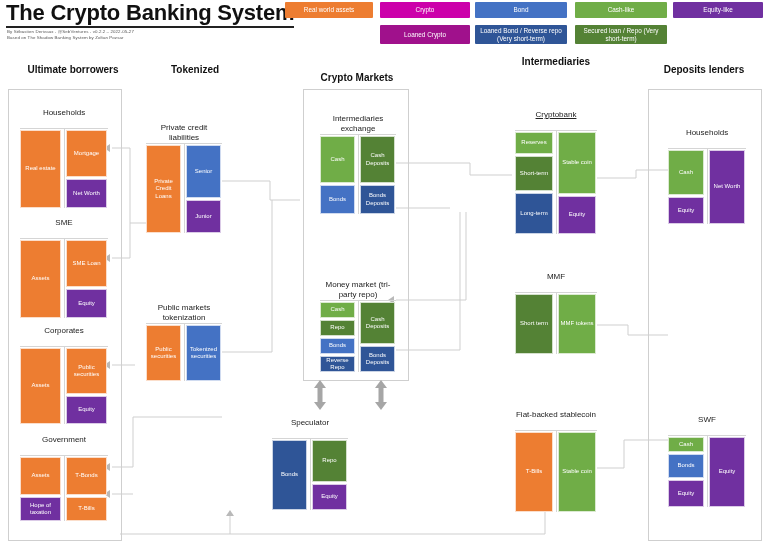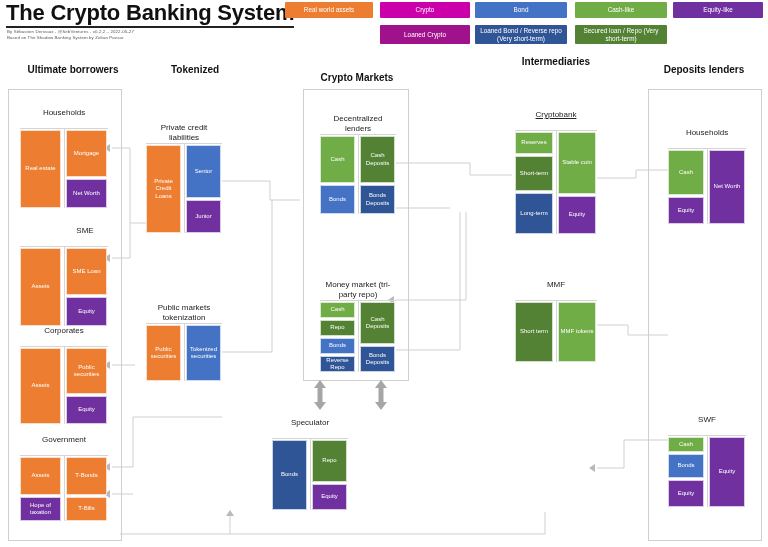--- a/index.html
+++ b/index.html
@@ -157,21 +157,21 @@
       <div class="box" style="left: 0px; top: 22px; width: 41px; height: 78px; background: rgb(237, 125, 49);">
         <span>Real estate</span>
       </div>
       <div class="box" style="left: 46px; top: 22px; width: 41px; height: 47px; background: rgb(237, 125, 49);">
         <span>Mortgage</span>
       </div>
       <div class="box" style="left: 46px; top: 71px; width: 41px; height: 29px; background: rgb(112, 48, 160);">
         <span>Net Worth</span>
       </div>
     </div>
-  <div class="entity" style="left:20px;top:226px;width:88px;height:100px;padding-left:42px;">
+  <div class="entity" style="left:20px;top:218px;width:88px;height:100px;">
       <div class="ent-label" style="top: 0px;">SME</div>
       <div class="topline" style="left: 0px; top: 20px; width: 88px;"></div>
       <div class="divider" style="left: 44px; top: 20px; height: 80px;"></div>
       <div class="box" style="left: 0px; top: 22px; width: 41px; height: 78px; background: rgb(237, 125, 49);">
         <span>Assets</span>
       </div>
       <div class="box" style="left: 46px; top: 22px; width: 41px; height: 47px; background: rgb(237, 125, 49);">
         <span>SME Loan</span>
       </div>
       <div class="box" style="left: 46px; top: 71px; width: 41px; height: 29px; background: rgb(112, 48, 160);">
@@ -230,21 +230,21 @@
       <div class="divider" style="left: 38px; top: 20px; height: 58px;"></div>
       <div class="box" style="left: 0px; top: 22px; width: 35px; height: 56px; background: rgb(237, 125, 49);">
         <span>Public securities</span>
       </div>
       <div class="box" style="left: 40px; top: 22px; width: 35px; height: 56px; background: rgb(68, 114, 196);">
         <span>Tokenized securities</span>
       </div>
     </div>
 
   <div class="entity" style="left:320px;top:114px;width:76px;height:100px;">
-      <div class="ent-label" style="top: 0px;">Decentralized lenders</div>
+      <div class="ent-label" style="top: 0px;">Intermediaries exchange</div>
       <div class="topline" style="left: 0px; top: 20px; width: 76px;"></div>
       <div class="divider" style="left: 38px; top: 20px; height: 80px;"></div>
       <div class="box" style="left: 0px; top: 22px; width: 35px; height: 47px; background: rgb(112, 173, 71);">
         <span>Cash</span>
       </div>
       <div class="box" style="left: 0px; top: 71px; width: 35px; height: 29px; background: rgb(68, 114, 196);">
         <span>Bonds</span>
       </div>
       <div class="box" style="left: 40px; top: 22px; width: 35px; height: 47px; background: rgb(84, 130, 53);">
         <span>Cash Deposits</span>
@@ -304,29 +304,40 @@
       <div class="box" style="left: 0px; top: 83px; width: 38px; height: 41px; background: rgb(47, 85, 151);">
         <span>Long-term</span>
       </div>
       <div class="box" style="left: 43px; top: 22px; width: 38px; height: 62px; background: rgb(112, 173, 71);">
         <span>Stable coin</span>
       </div>
       <div class="box" style="left: 43px; top: 86px; width: 38px; height: 38px; background: rgb(112, 48, 160);">
         <span>Equity</span>
       </div>
     </div>
-  <div class="entity" style="left:515px;top:280px;width:82px;height:82px;text-decoration:underline;">
+  <div class="entity" style="left:515px;top:272px;width:82px;height:82px;text-decoration:underline;">
       <div class="ent-label" style="top: 0px;">MMF</div>
       <div class="topline" style="left: 0px; top: 20px; width: 82px;"></div>
       <div class="divider" style="left: 41px; top: 20px; height: 62px;"></div>
       <div class="box" style="left: 0px; top: 22px; width: 38px; height: 60px; background: rgb(84, 130, 53);">
         <span>Short term</span>
       </div>
       <div class="box" style="left: 43px; top: 22px; width: 38px; height: 60px; background: rgb(112, 173, 71);">
         <span>MMF tokens</span>
+      </div>
+    </div>
+  <div class="entity" style="left:515px;top:410px;width:82px;height:102px;">
+      <div class="ent-label" style="top: 0px;">Fiat-backed stablecoin</div>
+      <div class="topline" style="left: 0px; top: 20px; width: 82px;"></div>
+      <div class="divider" style="left: 41px; top: 20px; height: 82px;"></div>
+      <div class="box" style="left: 0px; top: 22px; width: 38px; height: 80px; background: rgb(237, 125, 49);">
+        <span>T-Bills</span>
+      </div>
+      <div class="box" style="left: 43px; top: 22px; width: 38px; height: 80px; background: rgb(112, 173, 71);">
+        <span>Stable coin</span>
       </div>
     </div>
 
   <div class="entity" style="left:668px;top:128px;width:78px;height:96px;">
       <div class="ent-label" style="top: 0px;">Households</div>
       <div class="topline" style="left: 0px; top: 20px; width: 78px;"></div>
       <div class="divider" style="left: 39px; top: 20px; height: 76px;"></div>
       <div class="box" style="left: 0px; top: 22px; width: 36px; height: 45px; background: rgb(112, 173, 71);">
         <span>Cash</span>
       </div>

